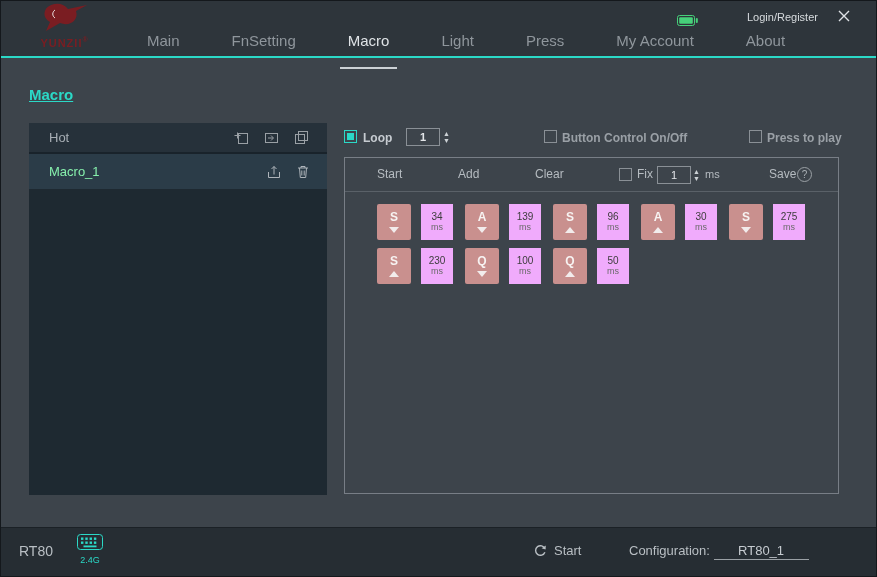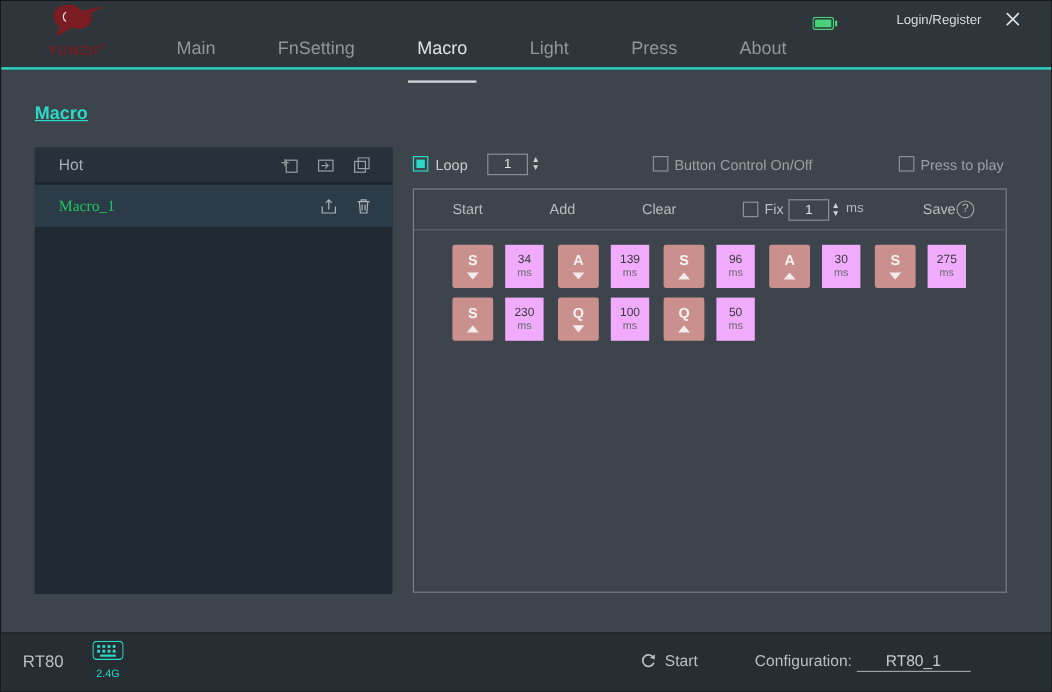--- a/index.html
+++ b/index.html
@@ -26,24 +26,24 @@
   .page-title{ position:absolute; left:28px; top:85px; font-size:15px; font-weight:bold;
     color:#2bd9c7; text-decoration:underline; }
   
   .macro-list{ position:absolute; left:28px; top:122px; width:298px; height:372px; background:#1e2931; }
   .list-header{ height:31px; background:#26313a; display:flex; align-items:center;
     padding:0 18px 0 20px; border-bottom:2px solid #19232b; }
   .lh-title{ font-size:13px; color:#a7aeb4; flex:1; }
   .list-icons{ display:flex; gap:15px; align-items:center; }
   .list-icons svg, .list-item svg{ cursor:pointer; }
   .list-item{ height:35px; background:#2b3c48; display:flex; align-items:center; padding:0 18px 0 20px; cursor:pointer; }
-  .li-name{ font-size:13px; color:#22c55e; flex:1;font-family:Liberation Serif, serif; }
+  .li-name{ font-size:13px; color:#86efac; flex:1; }
   .list-item svg{ margin-left:16px; }
   
-  .loop-row{ position:absolute; left:343px; top:127px; width:510px; height:20px; }
+  .loop-row{ position:absolute; left:343px; top:127px; width:510px; height:20px;font-weight:bold; }
   .loop-row > *{ position:absolute; }
   .cb{ width:13px; height:13px; border:1px solid #8a9096; display:flex; align-items:center;
     justify-content:center; cursor:pointer; background:transparent; }
   .cb.checked{ border-color:#2bd9c7; }
   .cb .cb-in{ width:7px; height:7px; }
   .cb.checked .cb-in{ background:#2bd9c7; }
   .lr-label{ font-size:12px; color:#c6cbd0; top:3px; white-space:nowrap; }
   .lr-label.dim{ color:#9aa0a6; }
   .numbox{ width:34px; height:18px; border:1px solid #8a9096; color:#e3e6e9; font-size:11px;
     text-align:center; line-height:16px; cursor:text; }
@@ -102,20 +102,21 @@
       </svg>
       <div class="logo-text"><span>YUNZII</span><span class="reg">®</span></div>
     </div>
 
     <nav class="mainnav">
         <span class="nav-item">Main</span>
         <span class="nav-item">FnSetting</span>
         <span class="nav-item active">Macro</span>
         <span class="nav-item">Light</span>
         <span class="nav-item">Press</span>
+        <span class="nav-item">My Account</span>
         <span class="nav-item">About</span>
       </nav>
 
     <span class="battery">
       <svg width="21" height="11" viewBox="0 0 21 11">
         <rect x="0.5" y="0.5" width="17" height="10" rx="2" fill="none" stroke="#46d17a"></rect>
         <rect x="2.2" y="2.2" width="13.6" height="6.6" rx="1" fill="#46d17a"></rect>
         <rect x="18.8" y="3" width="2" height="5" rx="1" fill="#46d17a"></rect>
       </svg>
     </span>

